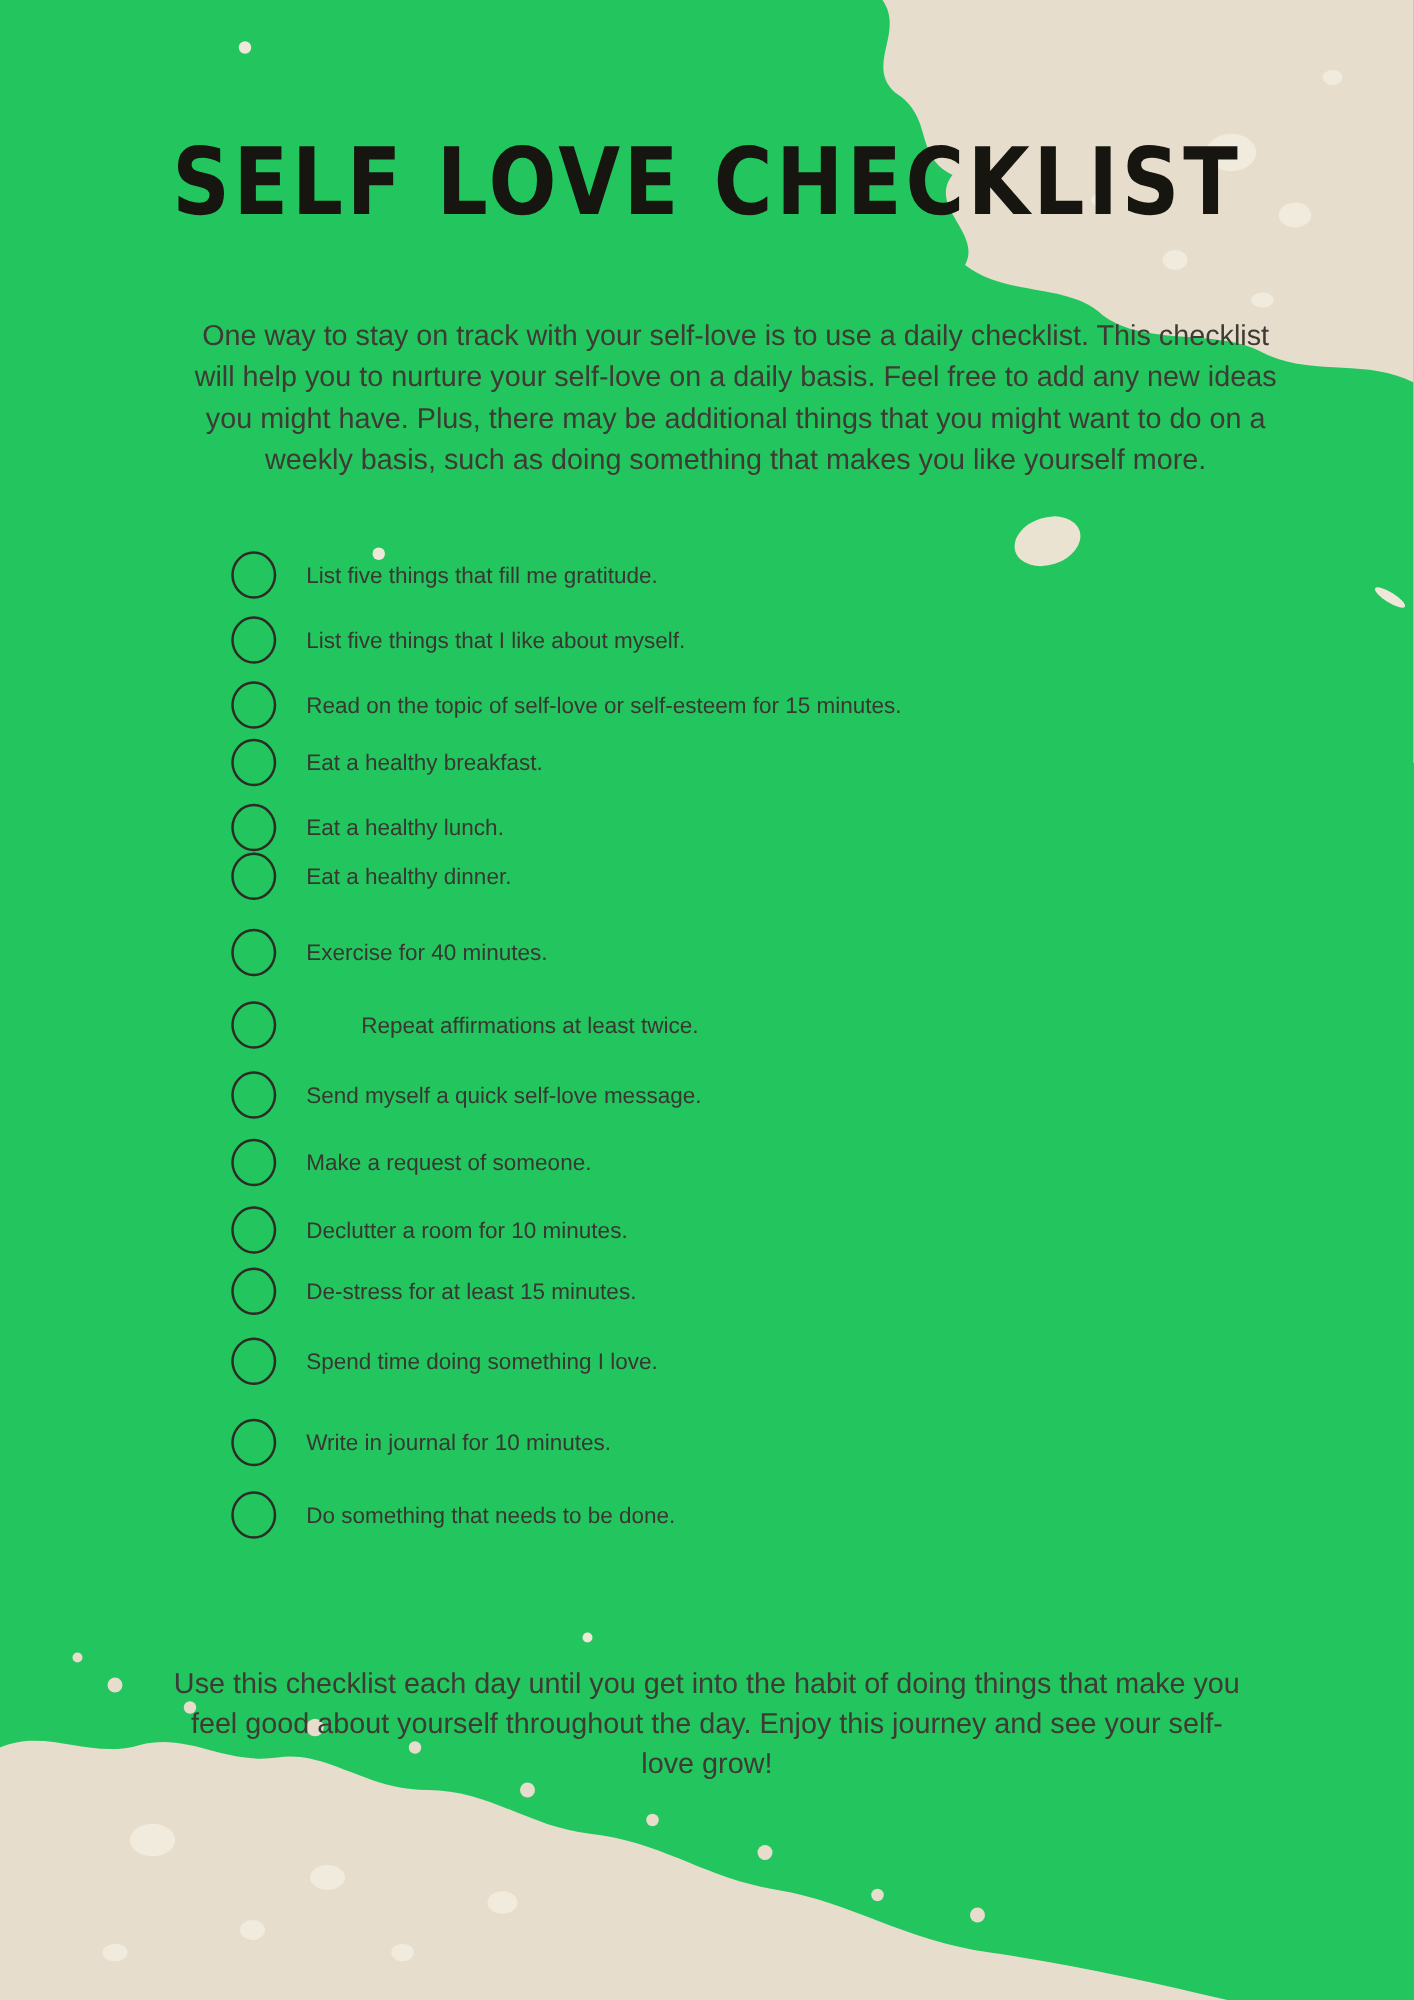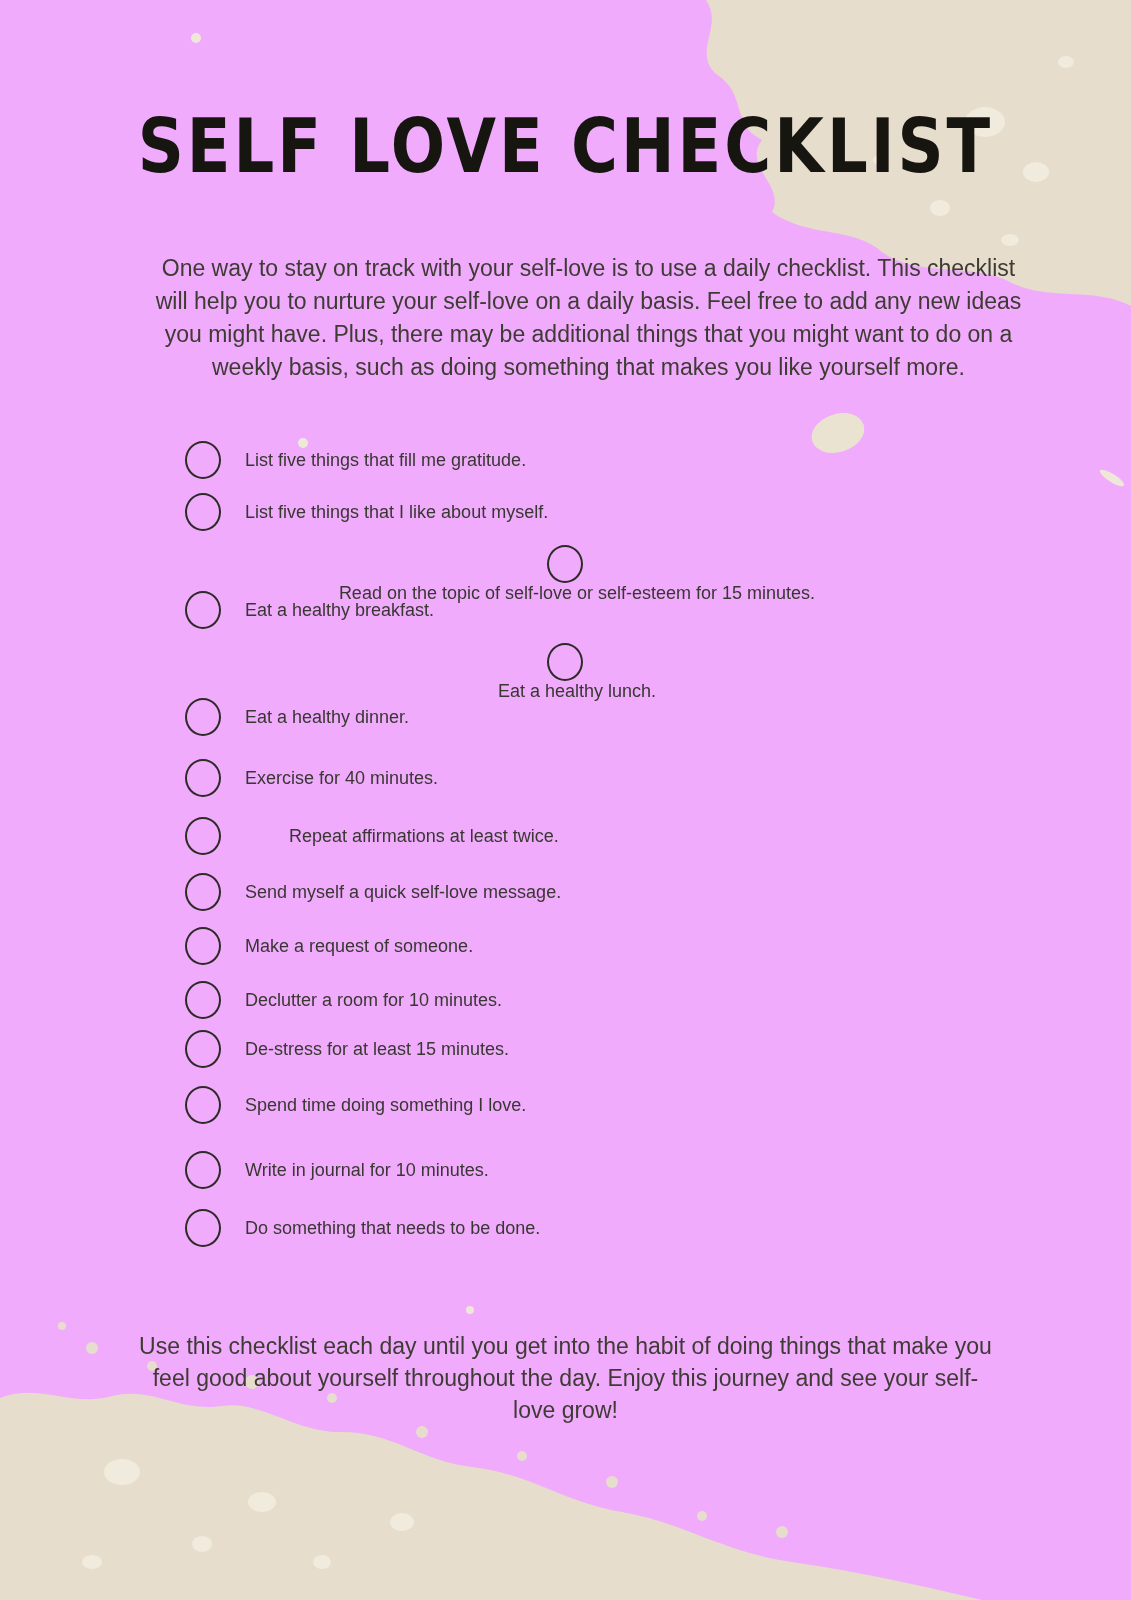--- a/index.html
+++ b/index.html
@@ -1,21 +1,21 @@
 <!DOCTYPE html>
 <html><head>
 <meta charset="utf-8">
 <style>
   html, body { margin: 0; padding: 0; background: #ffffff; }
   .page {
     position: relative;
     width: 1131px;
     height: 1600px;
     margin: 0 auto;
-    background: #f0abfc;
+    background: #22c55e;
     overflow: hidden;
     font-family: "Liberation Sans", sans-serif;
     color: #3b3833;
   }
   .bg {
     position: absolute;
     top: 0; left: 0;
     width: 1131px; height: 1600px;
     pointer-events: none;
   }
@@ -58,22 +58,22 @@
     left: 185px;
     width: 760px;
   }
   .row {
     display: flex;
     align-items: center;
     height: 38px;
     margin-bottom: 14px;
   }
   
-  .row:nth-child(3)  { margin-bottom: 8px; flex-direction: column; }
-  .row:nth-child(5)  { margin-bottom: 17px; flex-direction: column; }
+  .row:nth-child(3)  { margin-bottom: 8px; }
+  .row:nth-child(5)  { margin-bottom: 1px; }
   .row:nth-child(6)  { margin-bottom: 23px; }
   .row:nth-child(7)  { margin-bottom: 20px; }
   .row:nth-child(8)  { margin-bottom: 18px; gap: 44px; }
   .row:nth-child(9)  { margin-bottom: 16px; }
   .row:nth-child(10) { margin-bottom: 16px; }
   .row:nth-child(11) { margin-bottom: 11px; }
   .row:nth-child(12) { margin-bottom: 18px; }
   .row:nth-child(13) { margin-bottom: 27px; }
   .row:nth-child(14) { margin-bottom: 20px; }
   .cb {

